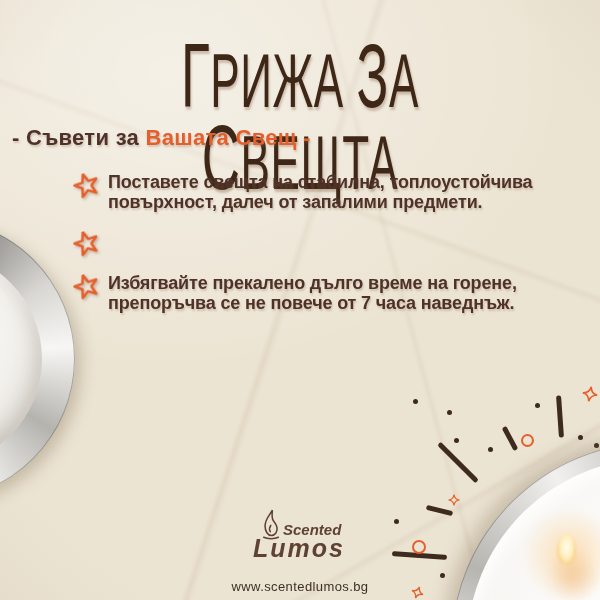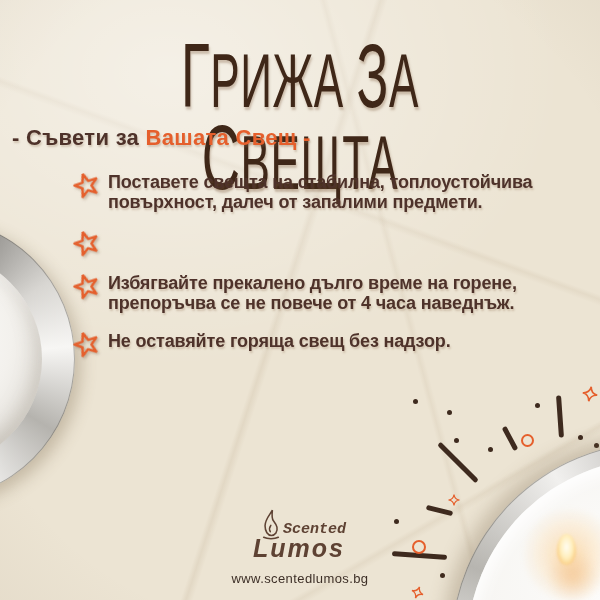--- a/index.html
+++ b/index.html
@@ -71,23 +71,23 @@
   .tips p{margin:0;font-size:18px;line-height:20.4px;font-weight:700;letter-spacing:-.15px;
     color:var(--text,#4e322a);white-space:pre-line;text-shadow:1px 2px 2px rgba(140,105,75,.3);}
   .star{flex:0 0 auto;width:25px;height:25px;margin-top:1px;transform:rotate(-18deg);
     filter:drop-shadow(1.5px 2px 1.5px rgba(120,85,60,.4));}
   .star polygon{fill:none;stroke:var(--accent,#e55f2c);stroke-width:10;stroke-linejoin:round}
 
   
   .brand{position:absolute;left:50%;top:506px;width:96px;height:58px;transform:translateX(-50%);color:var(--logo,#5e4233)}
   .flame-icon{position:absolute;left:8px;top:2px;width:22px;height:32px}
   .flame-icon path{fill:none;stroke:var(--logo,#5e4233);stroke-width:1.7;stroke-linecap:round}
-  .brand-top{position:absolute;left:31px;top:15px;font-family:Liberation Mono, monospace;font-style:italic;font-weight:700;font-size:15px;white-space:nowrap}
+  .brand-top{position:absolute;left:31px;top:15px;font-family:Liberation Sans, sans-serif;font-style:italic;font-weight:700;font-size:15px;white-space:nowrap}
   .brand-bottom{position:absolute;left:1px;top:28px;font-family:Liberation Sans, sans-serif;font-style:italic;font-weight:700;font-size:25px;letter-spacing:2px;white-space:nowrap}
-  .website{position:absolute;left:0;right:0;top:563px;margin:8px;text-align:center;
+  .website{position:absolute;left:0;right:0;top:563px;margin:16px;text-align:center;
     font-size:13px;letter-spacing:.4px;color:var(--website,#3d2f27)}
 </style>
 </head>
 <body>
 
 <div id="stage">
 
   <div class="paper"></div>
 
   <div class="candle candle-left">
@@ -147,27 +147,21 @@
     <li>
       <svg class="star" viewBox="0 0 100 100">
           <polygon points="50,2 61.8,33.8 95.7,35.2 69,56.2 78.2,88.8 50,70 21.8,88.8 31,56.2 4.3,35.2 38.2,33.8"></polygon>
         </svg>
     </li>
     <li>
       <svg class="star" viewBox="0 0 100 100">
           <polygon points="50,2 61.8,33.8 95.7,35.2 69,56.2 78.2,88.8 50,70 21.8,88.8 31,56.2 4.3,35.2 38.2,33.8"></polygon>
         </svg>
       <p>Избягвайте прекалено дълго време на горене,
-препоръчва се не повече от 4 часа наведнъж.</p>
-    </li>
-    <li>
-      <svg class="star" viewBox="0 0 100 100">
-          <polygon points="50,2 61.8,33.8 95.7,35.2 69,56.2 78.2,88.8 50,70 21.8,88.8 31,56.2 4.3,35.2 38.2,33.8"></polygon>
-        </svg>
-      <p>Не оставяйте горяща свещ без надзор.</p>
+препоръчва се не повече от 7 часа наведнъж.</p>
     </li>
   </ul>
 
   <div class="brand">
     <svg class="flame-icon" viewBox="0 0 24 34">
       <path d="M13.5 2 C10 8 5.5 12 5.5 19 C5.5 25 8.5 29.5 12.5 29.5 C16.5 29.5 19.5 25.5 18.5 20.5 C17.8 17.2 16.2 15.5 14.6 13.4 C13 11.3 12.9 7.6 13.5 2 Z"></path>
       <path d="M11.8 18.5 C10.3 20.6 10.1 23.4 11.2 25.4"></path>
       <path d="M4 31.5 C8 33.5 16 33.5 20 31.5"></path>
     </svg>
     <span class="brand-top">Scented</span>

